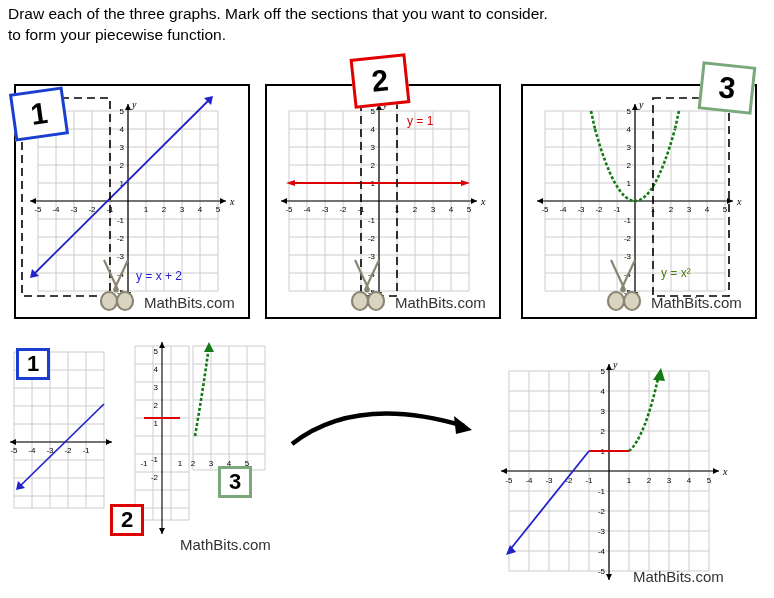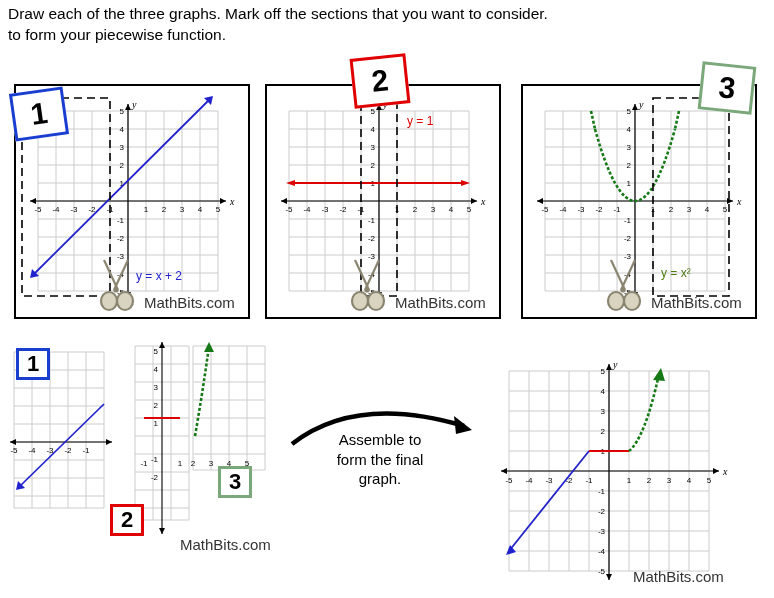--- a/index.html
+++ b/index.html
@@ -468,25 +468,20 @@
   <div class="label-box green" style="left:218px; top:466px; width:34px; height:32px;">
     <span style="font-size:22px;">3</span>
   </div>
 
   <div class="watermark" style="left:180px; top:536px;">MathBits.com</div>
 
   <svg width="200" height="70" style="position:absolute; left:286px; top:398px;" viewBox="0 0 200 70">
     <path d="M6 46 Q70 -4 178 28" stroke="#000" stroke-width="4.5" fill="none"></path>
     <polygon points="186,32 168,18 170,36" fill="#000"></polygon>
   </svg>
-  <div class="assemble-text" style="left:300px; top:430px; width:160px;">
-    <div>Assemble to</div>
-    <div>form the final</div>
-    <div>graph.</div>
-  </div>
 
   <div class="grid-wrap" style="left:487px; top:346px;">
     <svg width="250" height="250" viewBox="0 0 250 250">
       <g stroke="#cccccc" stroke-width="1">
         <line x1="22" y1="25" x2="22" y2="225"></line>
         <line x1="42" y1="25" x2="42" y2="225"></line>
         <line x1="62" y1="25" x2="62" y2="225"></line>
         <line x1="82" y1="25" x2="82" y2="225"></line>
         <line x1="102" y1="25" x2="102" y2="225"></line>
         <line x1="122" y1="25" x2="122" y2="225"></line>

